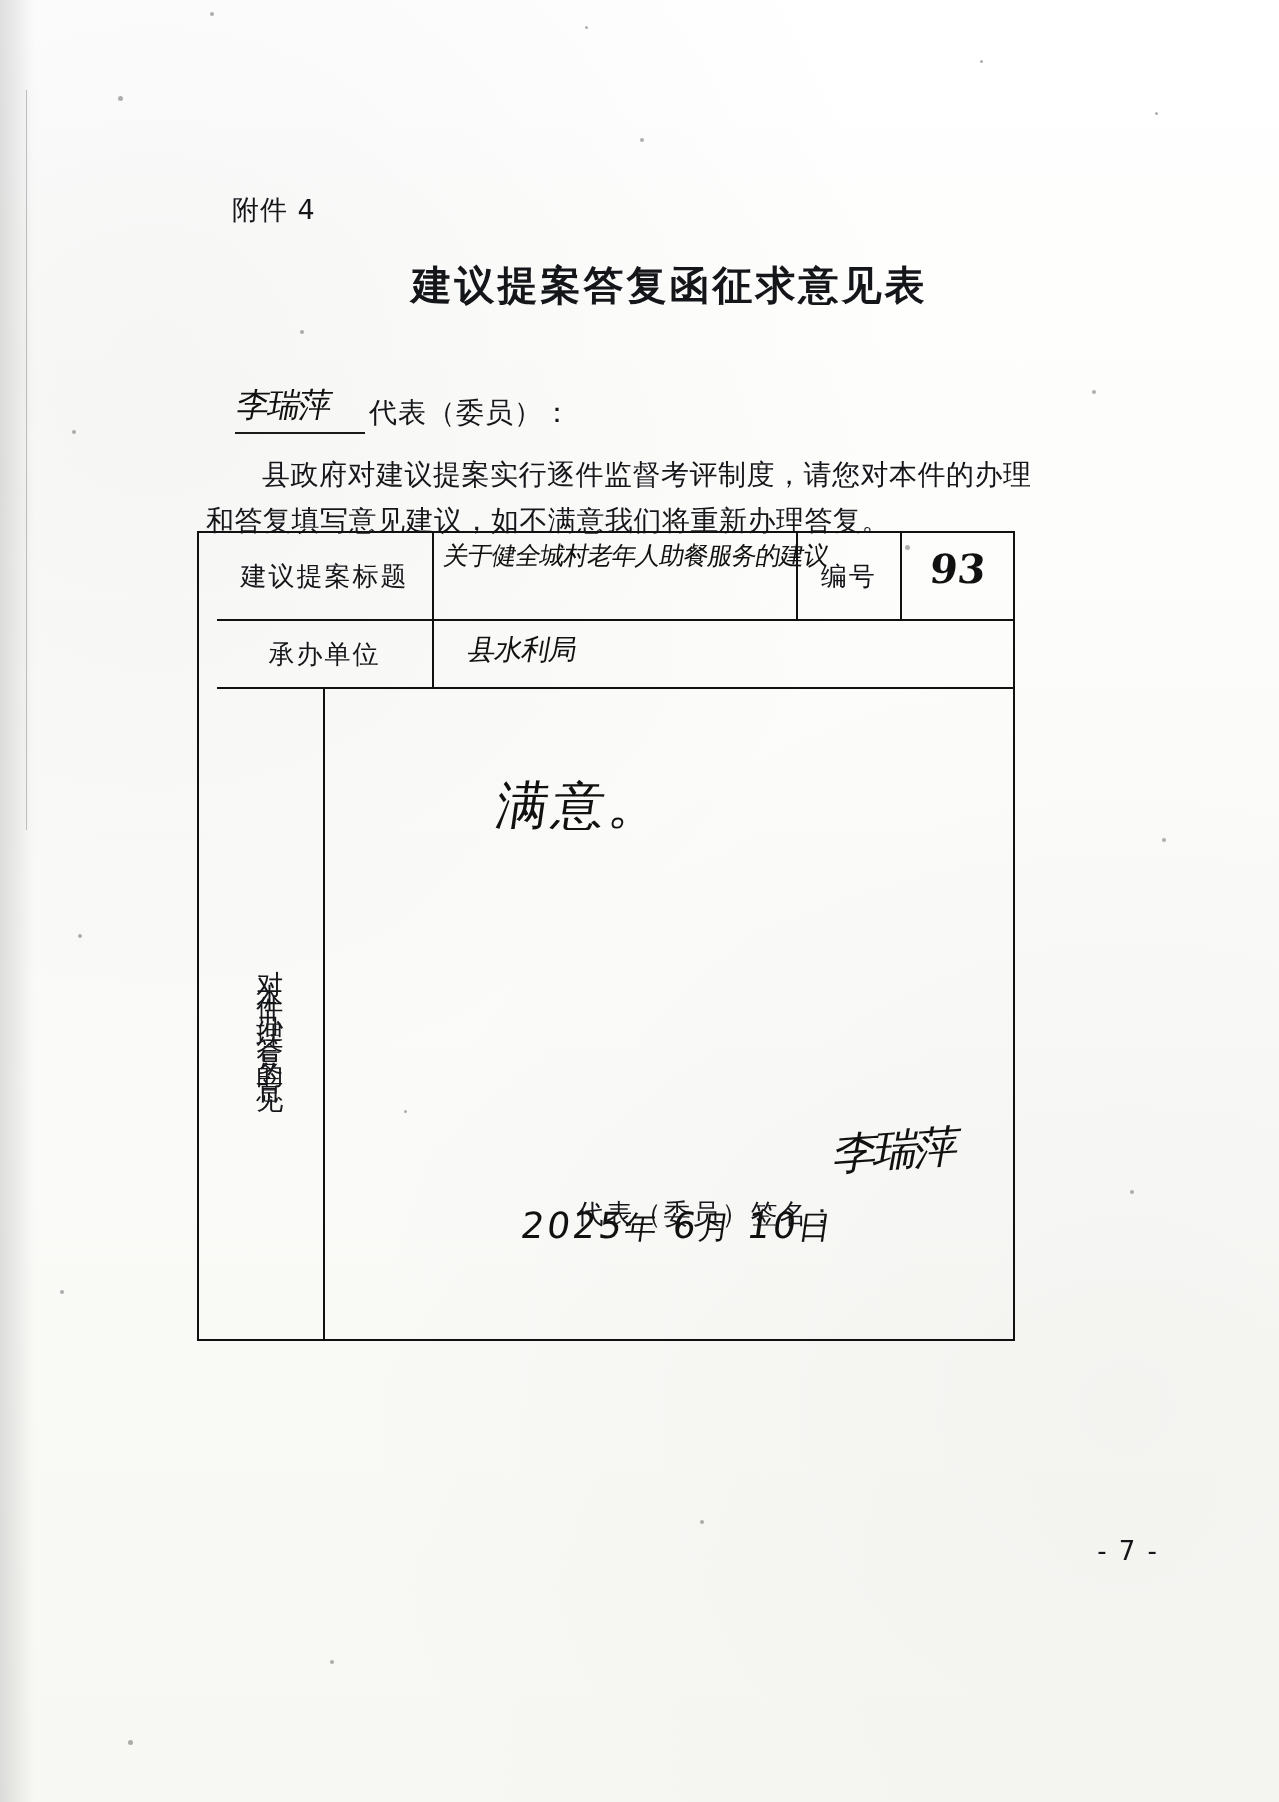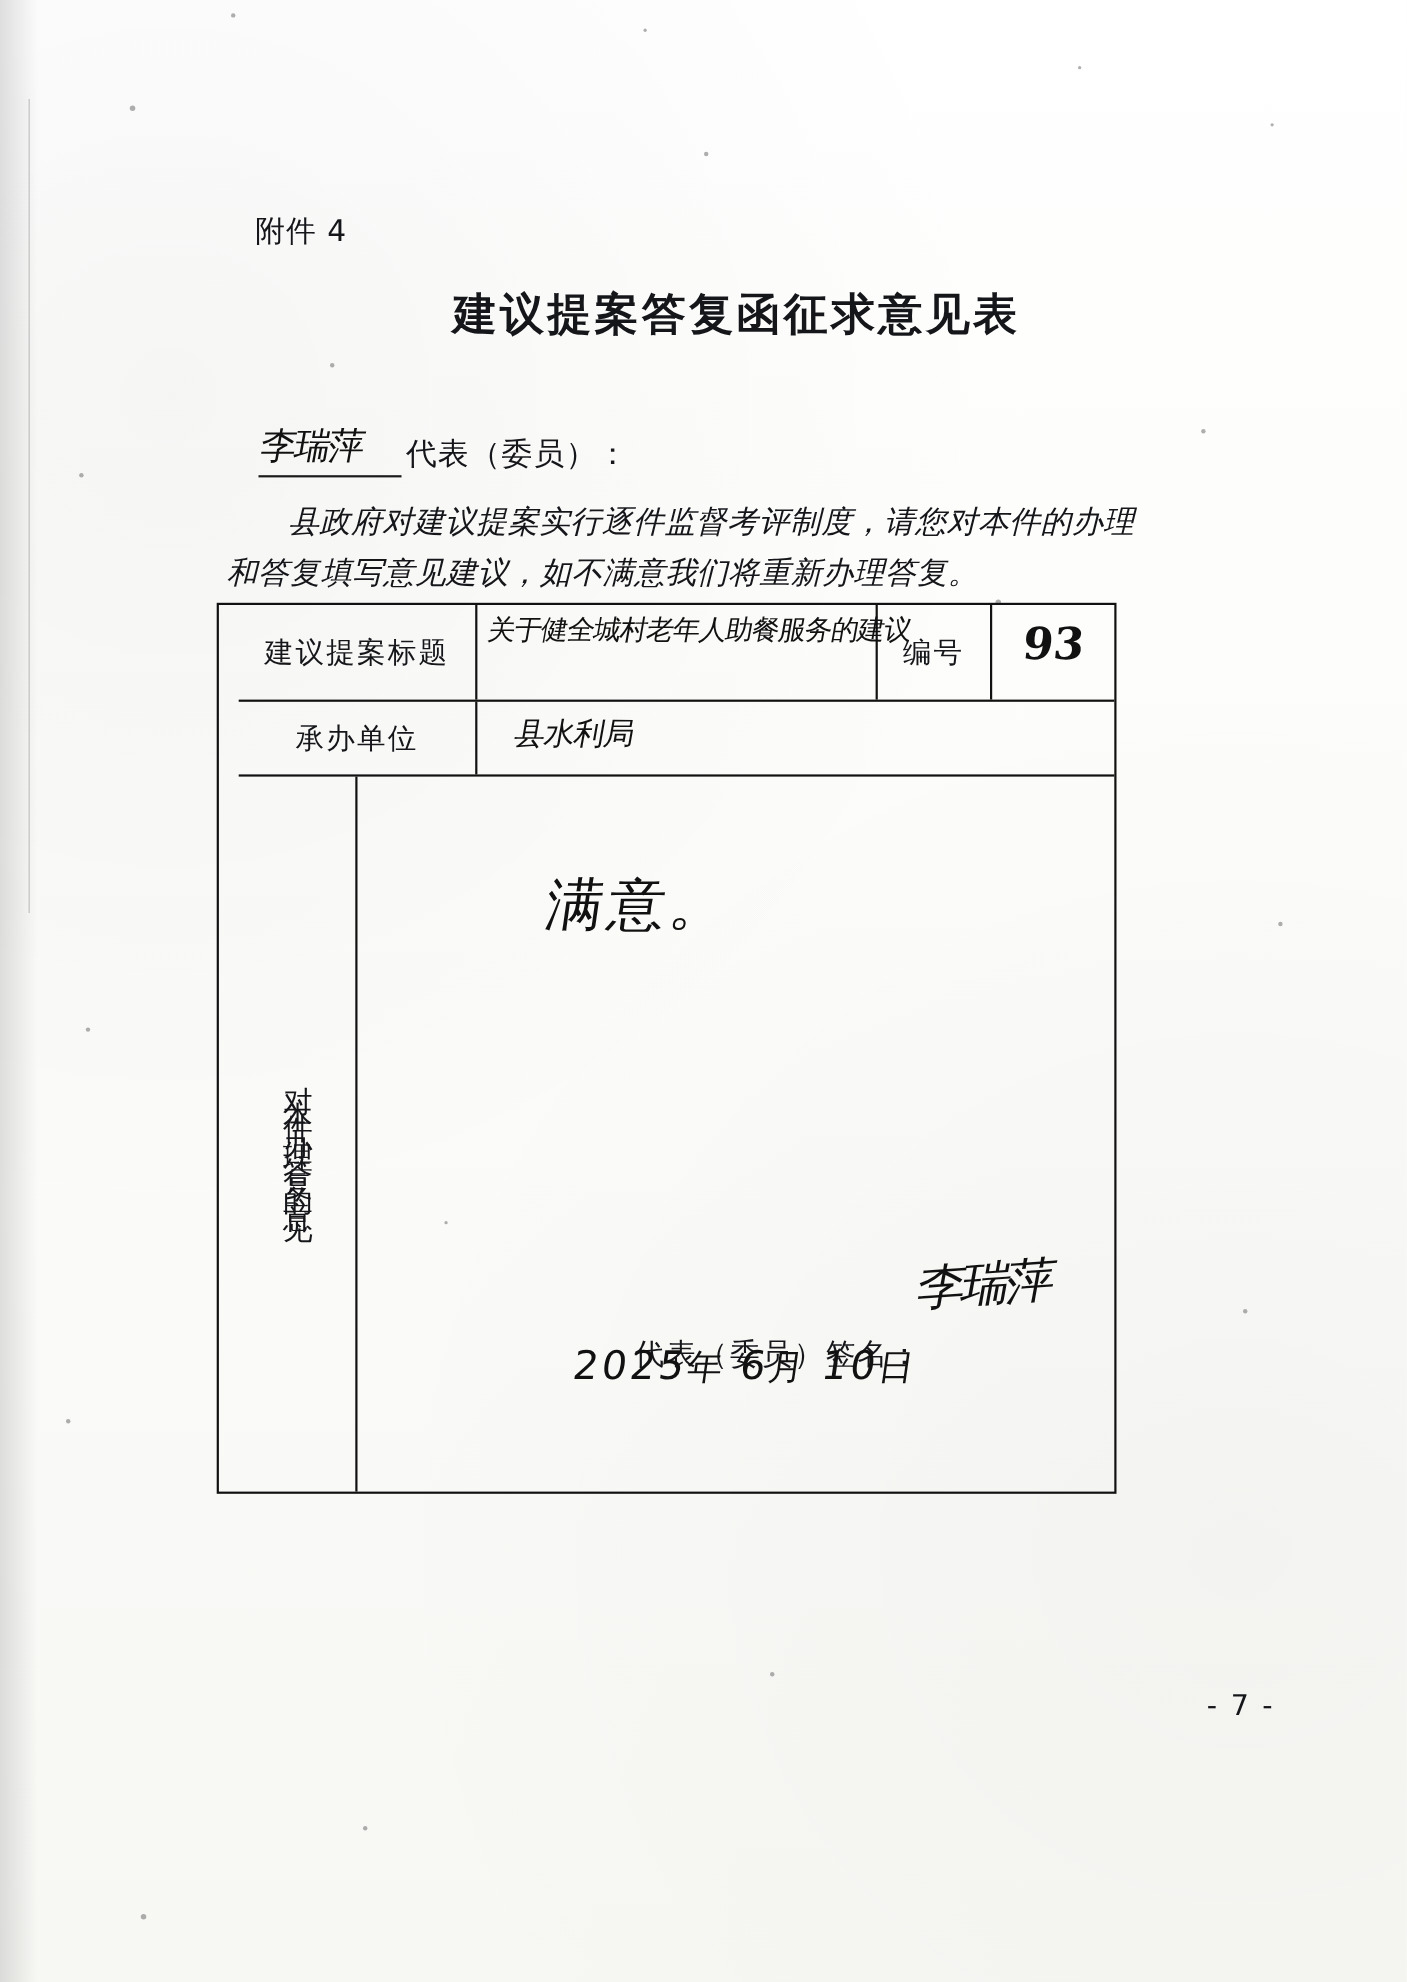--- a/index.html
+++ b/index.html
@@ -113,28 +113,27 @@
   .body-para {
     position: absolute;
     left: 206px;
     top: 452px;
     width: 840px;
     font-size: 28px;
     line-height: 46px;
     text-indent: 56px;
     font-family: "DejaVu Sans", sans-serif;
     letter-spacing: 0.5px;
-    font-style: italic;
   }
 
   
   .form-table {
     position: absolute;
     left: 197px;
-    top: 548px;
+    top: 531px;
     width: 818px;
     border: 2px solid #111;
     box-sizing: border-box;
     padding-left: 18px;
   }
   .row {
     display: flex;
     border-bottom: 2px solid #111;
     box-sizing: border-box;
   }

